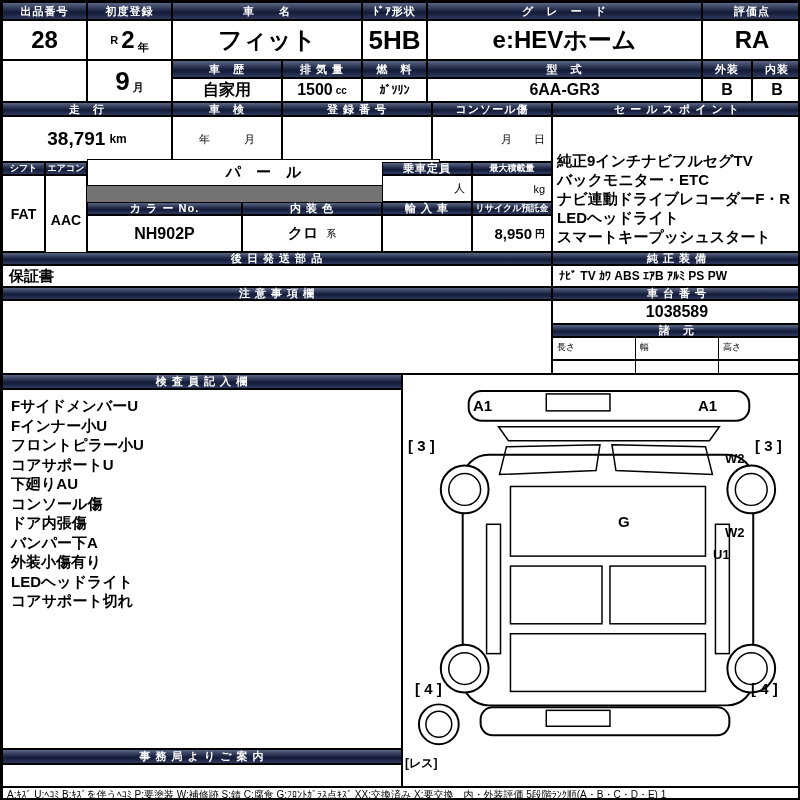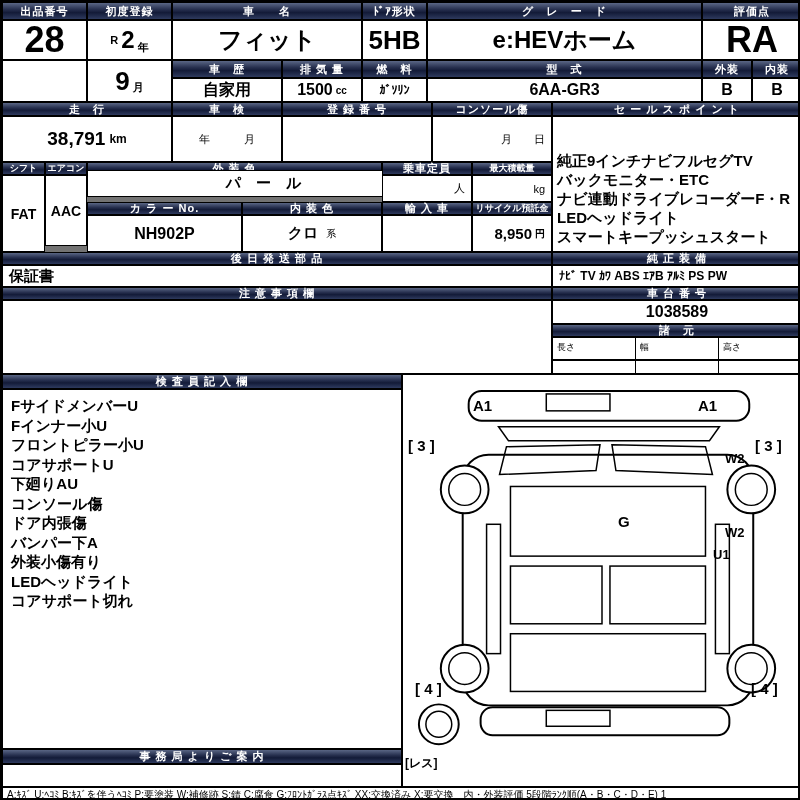--- a/index.html
+++ b/index.html
@@ -11,21 +11,21 @@
   .cell{position:absolute;box-sizing:border-box;border:1px solid #000;background:#fff;display:flex;align-items:center;justify-content:center;}
   .hdr{
     background:linear-gradient(180deg,#5a6685 0%,#27304f 40%,#131b38 60%,#2e3a5e 100%);
     color:#fff;font-weight:bold;font-size:11px;letter-spacing:1px;white-space:pre;
   }
   .hxs{font-size:9px;letter-spacing:0;}
   .val{font-weight:bold;}
   .jl{justify-content:flex-start;padding-left:6px;}
   .jr{justify-content:flex-end;padding-right:6px;}.f10{font-size:10px;}.f11{font-size:11px;font-weight:normal;}
   .f12{font-size:12px;}.f13{font-size:13px;}.f14{font-size:14px;}.f15{font-size:15px;}
-  .f16{font-size:16px;}.f19{font-size:19px;}.f20{font-size:26px;}.f24{font-size:24px;}.f26{font-size:36px;}
+  .f16{font-size:16px;}.f19{font-size:19px;}.f20{font-size:26px;}.f24{font-size:24px;}.f26{font-size:24px;}
   .unit{font-size:10px;font-weight:bold;margin-left:3px;}
   .gap3{gap:3px;}.gap8{gap:8px;}
   .saleslist{position:absolute;inset:0;padding:34px 4px 0 4px;}
   .saleslist div{font-size:15px;font-weight:bold;line-height:19px;white-space:nowrap;}
   .insplist{position:absolute;inset:0;padding:6px 8px;}
   .insplist div{font-size:15px;font-weight:bold;line-height:19.5px;white-space:nowrap;}
   .speclabel{align-items:flex-start;justify-content:flex-start;padding:3px 0 0 4px;font-size:9px;font-weight:normal;}
   .dlabel{position:absolute;font-weight:bold;white-space:nowrap;}
   .legend{font-size:10px;font-weight:normal;justify-content:flex-start;padding-left:4px;white-space:pre;}
   svg .s1{fill:none;stroke:#000;stroke-width:1.5;}
@@ -112,24 +112,24 @@
       <div>バックモニター・ETC</div>
       <div>ナビ連動ドライブレコーダーF・R</div>
       <div>LEDヘッドライト</div>
       <div>スマートキープッシュスタート</div>
     </div>
   </div>
 
   <div class="cell hdr hxs" style="left:0;top:160px;width:43px;height:13px">シフト</div>
   <div class="cell hdr hxs" style="left:43px;top:160px;width:42px;height:13px">エアコン</div>
   <div class="cell val f14" style="left:0;top:173px;width:43px;height:77px">FAT</div>
-  <div class="cell val f14" style="left:43px;top:173px;width:42px;height:71px">AAC</div>
+  <div class="cell val f14" style="left:43px;top:173px;width:42px;height:89px">AAC</div>
 
   <div class="cell hdr" style="left:85px;top:160px;width:295px;height:13px">外 装 色</div>
-  <div class="cell val f15" style="left:85px;top:168px;width:353px;height:27px">パ　ー　ル</div>
+  <div class="cell val f15" style="left:85px;top:157px;width:353px;height:27px">パ　ー　ル</div>
 
   <div class="cell hdr" style="left:380px;top:160px;width:90px;height:13px">乗車定員</div>
   <div class="cell f11 jr" style="left:380px;top:173px;width:90px;height:27px">人</div>
 
   <div class="cell hdr hxs" style="left:470px;top:160px;width:80px;height:13px">最大積載量</div>
   <div class="cell f11 jr" style="left:470px;top:173px;width:80px;height:27px">kg</div>
 
   <div class="cell hdr" style="left:85px;top:200px;width:155px;height:13px">カ ラ ー No.</div>
   <div class="cell val f16" style="left:85px;top:213px;width:155px;height:37px">NH902P</div>
 

